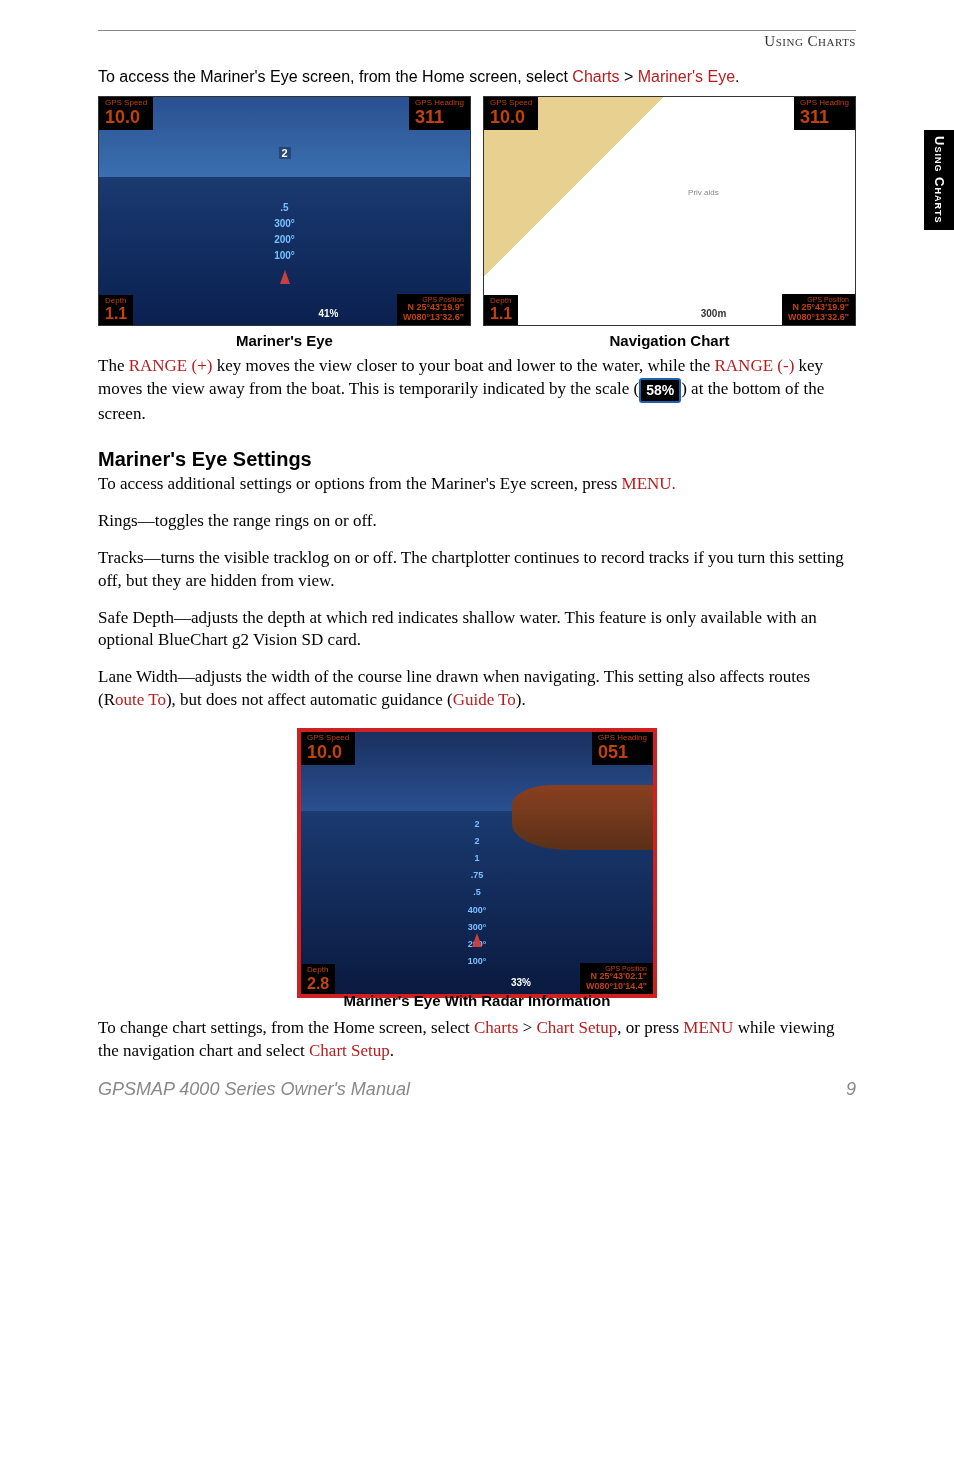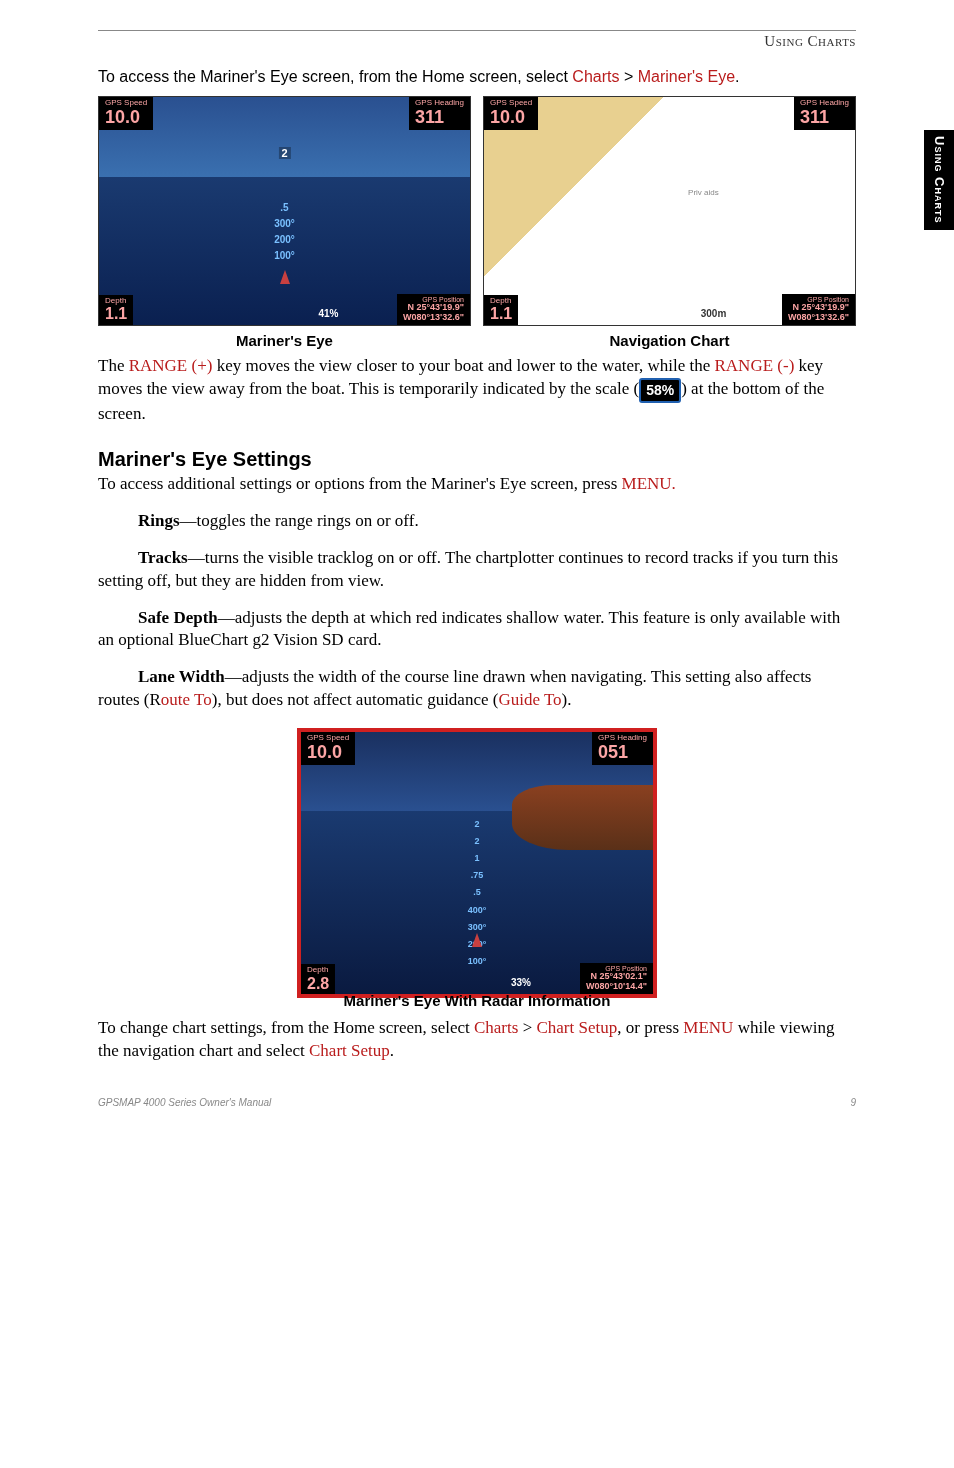--- a/index.html
+++ b/index.html
@@ -9,48 +9,48 @@
   .header-text { text-align: right; font-variant: small-caps; font-size: 15px; color: #333; letter-spacing: 0.5px; margin-bottom: 18px; }
   .intro-text { font-family: Arial, Helvetica, sans-serif; font-size: 16px; color: #000; margin-bottom: 10px; }
   .blue-bold { color: #b91c1c; font-weight: normal; }
   .figure-row { display: flex; gap: 12px; margin-bottom: 6px; }
   .figure-col { flex: 1; display: flex; flex-direction: column; align-items: center; }
   .screenshot { width: 100%; height: 230px; background: #1a2a5a; position: relative; border: 1px solid #333; overflow: hidden; }
   .screenshot-sky { position: absolute; top: 0; left: 0; right: 0; height: 35%; background: linear-gradient(#2a5090, #3a70b0); }
   .screenshot-water { position: absolute; bottom: 0; left: 0; right: 0; height: 65%; background: linear-gradient(#1a3a70, #0a2050); }
   .nav-chart { background: #fff; }
   .nav-chart-water { position: absolute; inset: 0; background: linear-gradient(135deg, #e8d090 0%, #e8d090 30%, #fff 30%, #fff 100%); }
-  .corner-box { position: absolute; background: #000; color: #fca5a5; font-family: Arial, sans-serif; font-weight: bold; padding: 2px 6px; font-size: 11px; line-height: 1.1; }
+  .corner-box { position: absolute; background: #000; color: #c2410c; font-family: Arial, sans-serif; font-weight: bold; padding: 2px 6px; font-size: 11px; line-height: 1.1; }
   .tl { top: 0; left: 0; font-size: 18px; }
   .tl .sub { font-size: 8px; font-weight: normal; display: block; }
   .tr { top: 0; right: 0; font-size: 18px; }
   .tr .sub { font-size: 8px; font-weight: normal; display: block; text-align: right; }
   .bl { bottom: 0; left: 0; font-size: 16px; }
   .bl .sub { font-size: 8px; font-weight: normal; display: block; }
   .br { bottom: 0; right: 0; font-size: 9px; text-align: right; }
   .br .sub { font-size: 7px; font-weight: normal; display: block; }
   .center-scale { position: absolute; bottom: 6px; left: 50%; transform: translateX(-50%); color: #fff; font-family: Arial; font-size: 10px; font-weight: bold; margin-left: 44px; }
   .range-marks { position: absolute; left: 50%; top: 45%; transform: translateX(-50%); color: #7ac0ff; font-family: Arial; font-size: 10px; font-weight: bold; text-align: center; line-height: 1.6; }
   .compass-mark { position: absolute; left: 50%; top: 22%; transform: translateX(-50%); color: #fff; font-family: Arial; font-size: 11px; font-weight: bold; background: rgba(0,0,0,0.3); padding: 0 3px; }
   .boat-icon { position: absolute; left: 50%; bottom: 18%; transform: translateX(-50%); width: 0; height: 0; border-left: 5px solid transparent; border-right: 5px solid transparent; border-bottom: 14px solid #c84040; }
   .caption { font-family: Arial, Helvetica, sans-serif; font-weight: bold; font-size: 15px; margin-top: 6px; text-align: center; }
   .body-para { font-size: 17px; line-height: 1.35; }
   .scale-badge { display: inline-block; background: #000; color: #fff; font-family: Arial, sans-serif; font-weight: bold; font-size: 14px; padding: 1px 5px; border: 2px solid #2060b0; border-radius: 3px; vertical-align: middle; }
   .h2 { font-family: Arial, Helvetica, sans-serif; font-weight: bold; font-size: 20px; margin-top: 22px; margin-bottom: 2px; }
   .h1 { font-family: Arial, Helvetica, sans-serif; font-weight: bold; font-size: 24px; margin-top: 26px; margin-bottom: 2px; }
   .setting-para { font-size: 17px; line-height: 1.35; margin-top: 14px; }
-  .setting-name { font-weight: bold; margin-left: 40px; }
+  .setting-name { font-weight: normal; }
   .radar-figure { display: flex; flex-direction: column; align-items: center; margin-top: 16px; }
   .radar-screenshot { width: 360px; height: 270px; background: #0a1a40; border: 4px solid #d02020; position: relative; overflow: hidden; }
   .radar-sky { position: absolute; top: 0; left: 0; right: 0; height: 30%; background: linear-gradient(#1a3060, #2a5090); }
   .radar-land { position: absolute; top: 20%; right: 0; width: 40%; height: 25%; background: linear-gradient(#8a4020, #5a3018); border-radius: 30% 0 0 40%; }
   .radar-water { position: absolute; bottom: 0; left: 0; right: 0; height: 70%; background: linear-gradient(#1a3a70, #0a1a40); }
   .radar-range-marks { position: absolute; left: 50%; top: 32%; transform: translateX(-50%); color: #7ac0ff; font-family: Arial; font-size: 9px; font-weight: bold; text-align: center; line-height: 1.9; }
   .radar-caption { font-family: Arial, Helvetica, sans-serif; font-weight: bold; font-size: 15px; margin-top: 0; position: relative; top: -6px; }
-  .footer { display: flex; justify-content: space-between; font-family: Arial, Helvetica, sans-serif; font-style: italic; font-size: 10px; color: #888; margin-top: 34px; }
+  .footer { display: flex; justify-content: space-between; font-family: Arial, Helvetica, sans-serif; font-style: italic; font-size: 18px; color: #888; margin-top: 16px; }
   .side-tab { position: absolute; right: 0; top: 130px; width: 30px; height: 100px; background: #000; color: #fff; font-family: Arial, sans-serif; font-variant: small-caps; font-weight: bold; font-size: 13px; display: flex; align-items: center; justify-content: center; writing-mode: vertical-rl; letter-spacing: 1px; text-align: center; line-height: 1.1; }
   .nav-text-overlay { position: absolute; color: #888; font-family: Arial; font-size: 8px; }
 </style>
 </head>
 <body>
 
 <div class="side-tab">Using Charts</div>
 
 <div class="page">
   <div class="header-line"></div>

